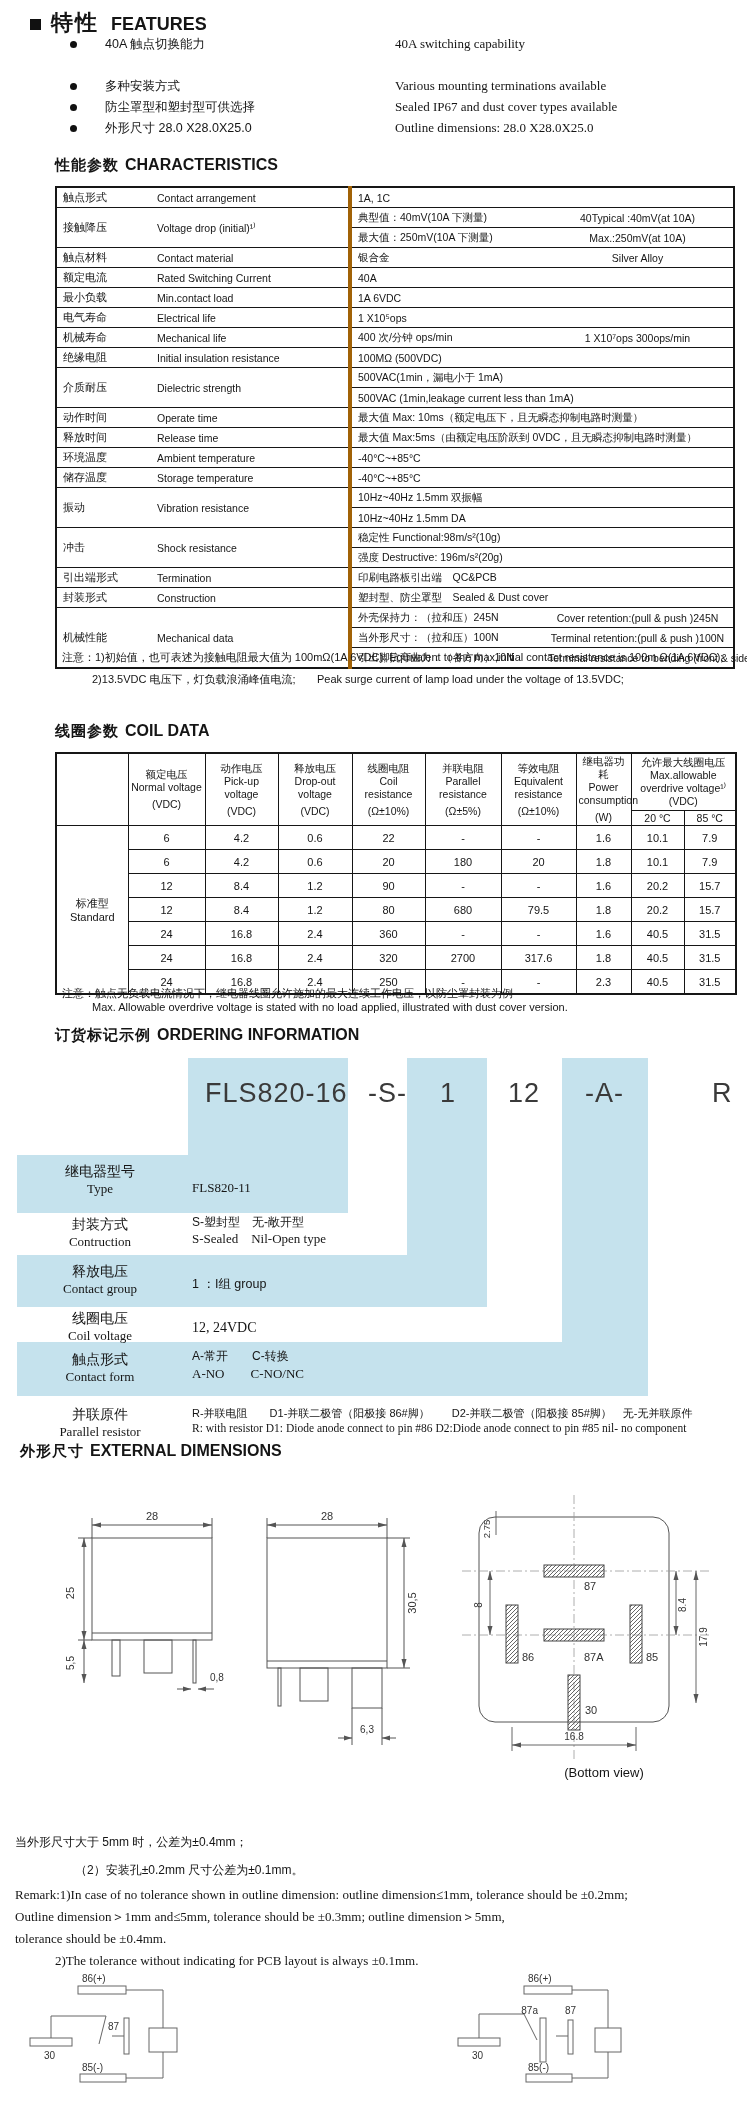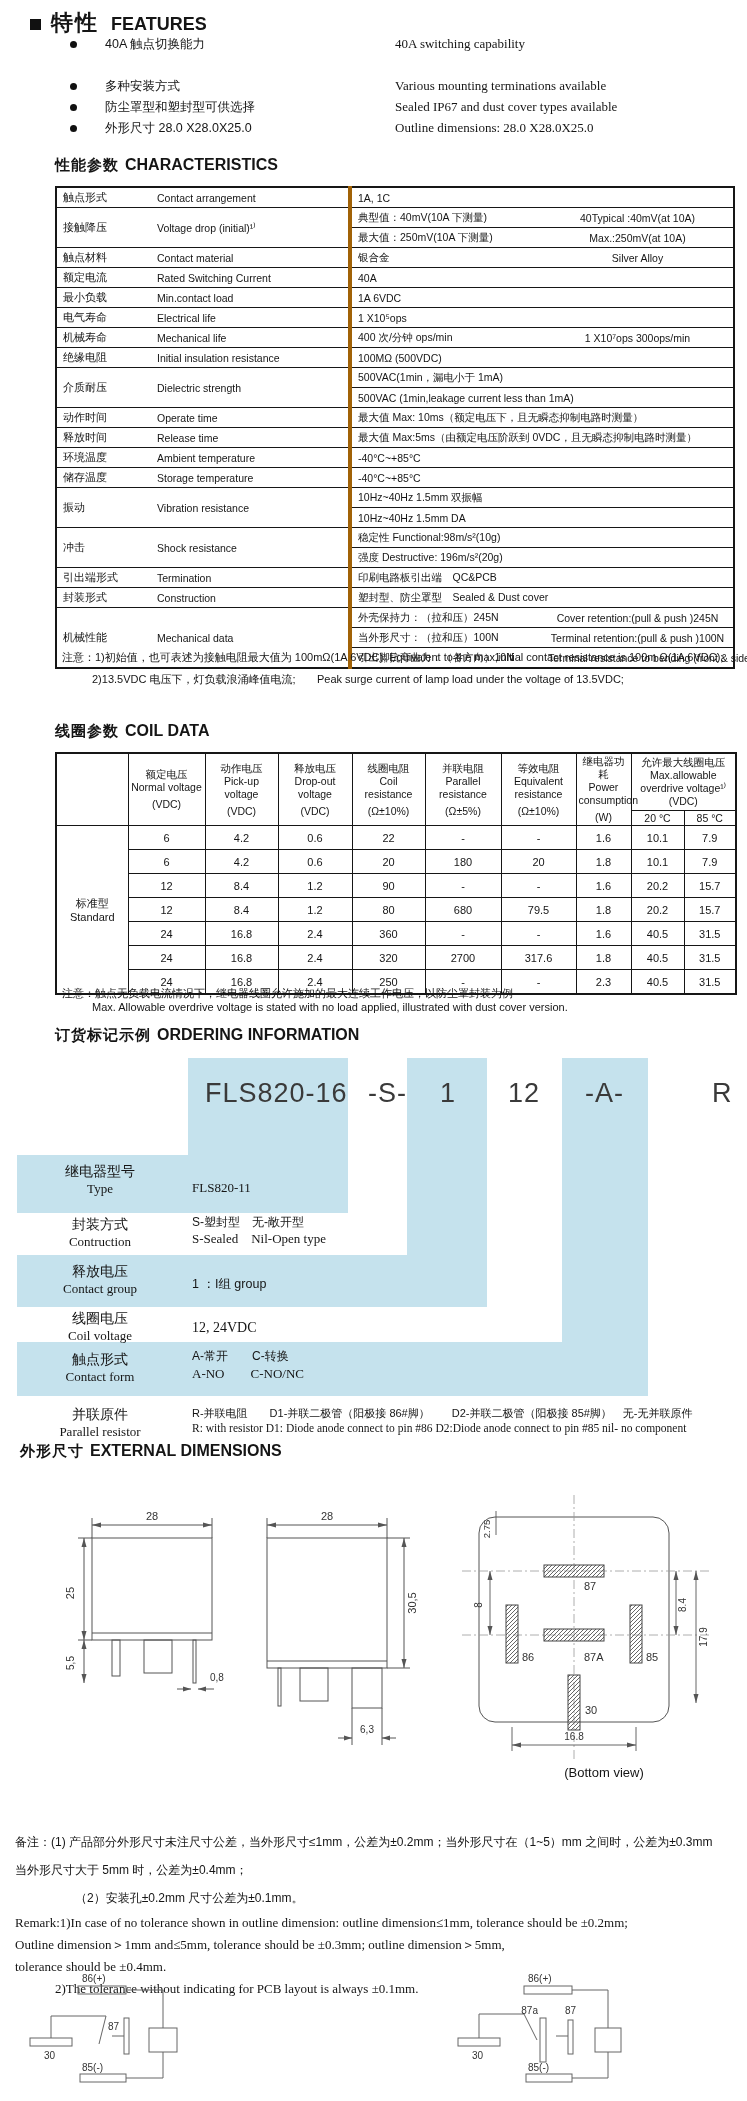--- a/index.html
+++ b/index.html
@@ -541,21 +541,20 @@
       <text x="160" y="113" font-size="11">87</text>
       <text x="98" y="184" font-size="11">86</text>
       <text x="160" y="184" font-size="11">87A</text>
       <text x="222" y="184" font-size="11">85</text>
       <text x="161" y="237" font-size="11">30</text>
     </svg>
     <div class="cap" style="left:500px;top:290px;width:200px">(Bottom view)</div>
   </div>
 
   <div id="remarks">
-    <div class="rm-cn">备注：(1) 产品部分外形尺寸未注尺寸公差，当外形尺寸≤1mm，公差为±0.2mm；当外形尺寸在（1~5）mm 之间时，公差为±0.3mm</div>
     <div class="rm-cn">当外形尺寸大于 5mm 时，公差为±0.4mm；</div>
     <div class="rm-cn" style="margin-left:60px">（2）安装孔±0.2mm 尺寸公差为±0.1mm。</div>
     <div class="rm-en">Remark:1)In case of no tolerance shown in outline dimension: outline dimension≤1mm, tolerance should be ±0.2mm;</div>
     <div class="rm-en">Outline dimension＞1mm and≤5mm, tolerance should be ±0.3mm; outline dimension＞5mm,</div>
     <div class="rm-en">tolerance should be ±0.4mm.</div>
     <div class="rm-en" style="margin-left:40px">2)The tolerance without indicating for PCB layout is always ±0.1mm.</div>
   </div>
 
   <div id="schematics">
     <svg style="position:absolute;left:20px;top:0" width="240" height="126" viewBox="0 0 240 126">

